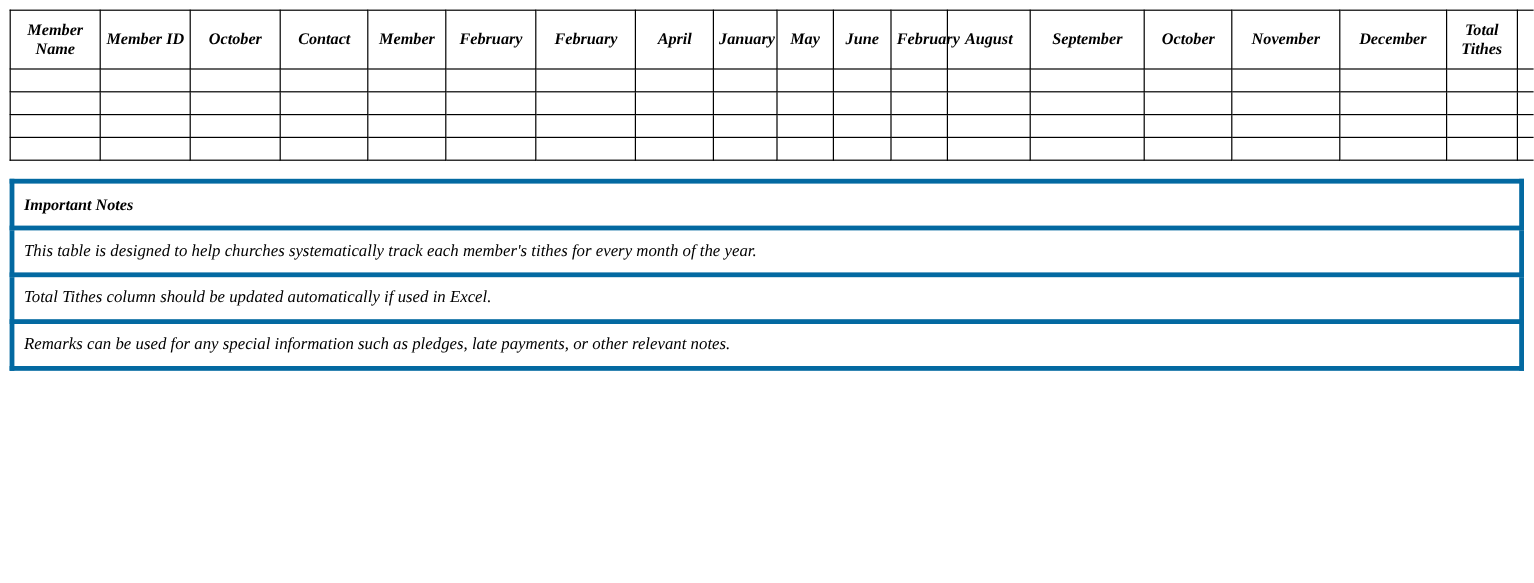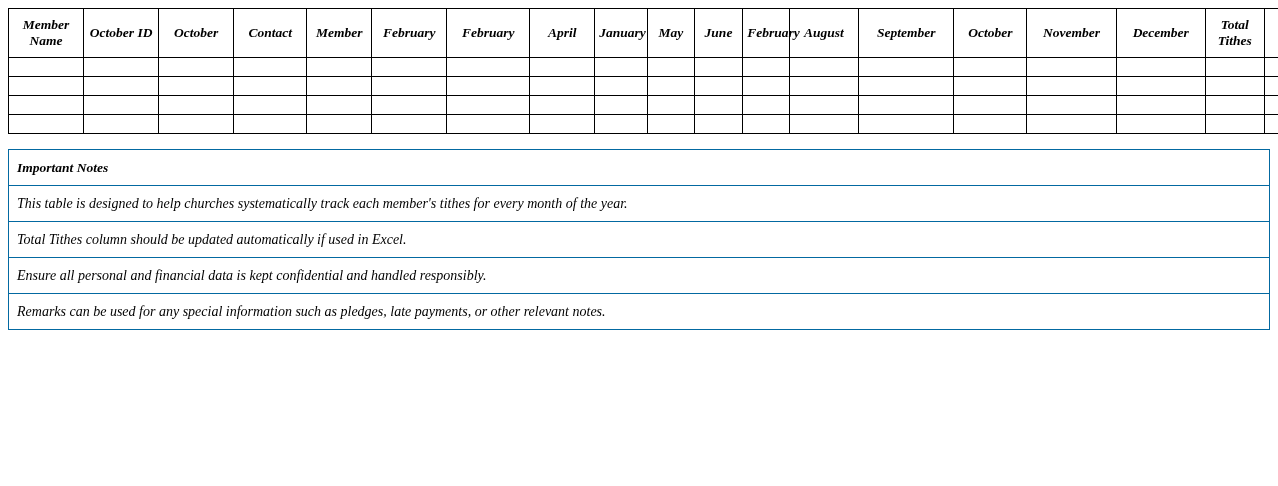--- a/index.html
+++ b/index.html
@@ -76,21 +76,21 @@
   table.notes {
     position: absolute;
     left: 8px;
     top: 149px;
     border-collapse: collapse;
     table-layout: fixed;
     width: 1262px;
     font-size: 14px;
   }
   table.notes td {
-    border: 1px solid #0369a1;
+    border: 4px solid #0369a1;
     padding: 6px 8px;
     height: 23px;
     vertical-align: middle;
   }
   table.notes td.notes-title {
     font-weight: bold;
     font-size: 13.5px;
   }
 </style>
 </head>
@@ -117,21 +117,21 @@
           <col class="c-sep">
           <col class="c-oct">
           <col class="c-nov">
         <col class="c-dec">
           <col class="c-total">
           <col class="c-remarks">
       </colgroup>
       <thead>
         <tr>
           <th>Member Name</th>
-          <th>October ID</th>
+          <th>Member ID</th>
           <th>October</th>
           <th>Contact</th>
           <th>Member</th>
           <th>February</th>
           <th>February</th>
           <th>April</th>
           <th>January</th>
           <th>May</th>
           <th>June</th>
           <th>February</th>
@@ -238,21 +238,18 @@
       <tr>
         <td class="notes-title">Important Notes</td>
       </tr>
       <tr>
         <td>This table is designed to help churches systematically track each member's tithes for every month of the year.</td>
       </tr>
       <tr>
         <td>Total Tithes column should be updated automatically if used in Excel.</td>
       </tr>
       <tr>
-        <td>Ensure all personal and financial data is kept confidential and handled responsibly.</td>
-      </tr>
-      <tr>
         <td>Remarks can be used for any special information such as pledges, late payments, or other relevant notes.</td>
       </tr>
     </tbody>
   </table>
 
 </div>
 
 </body></html>

